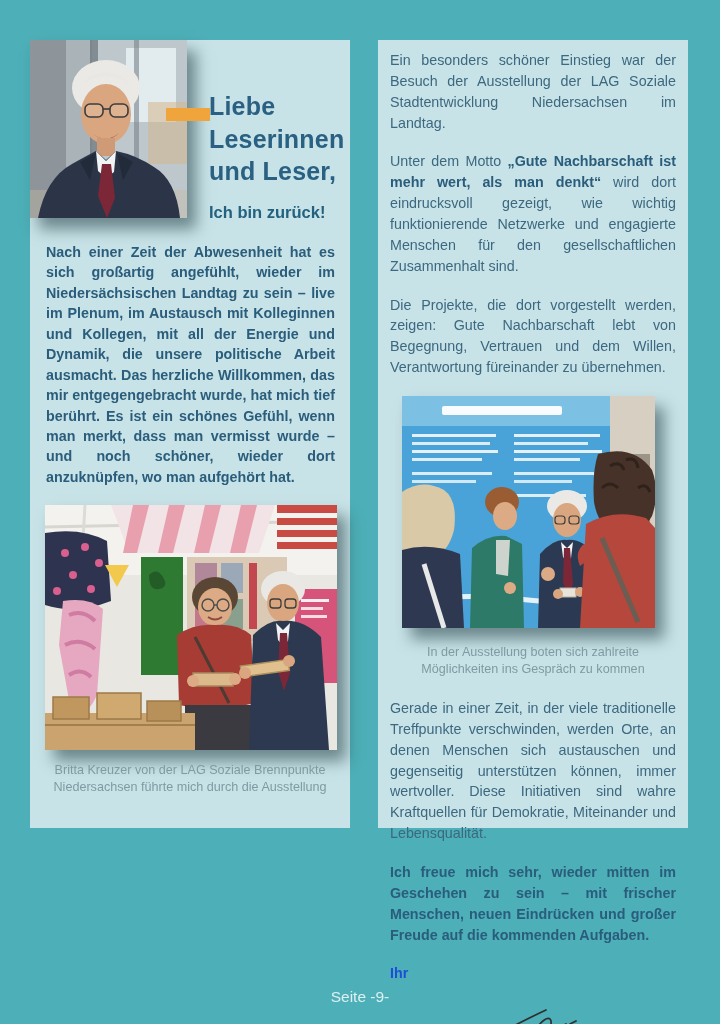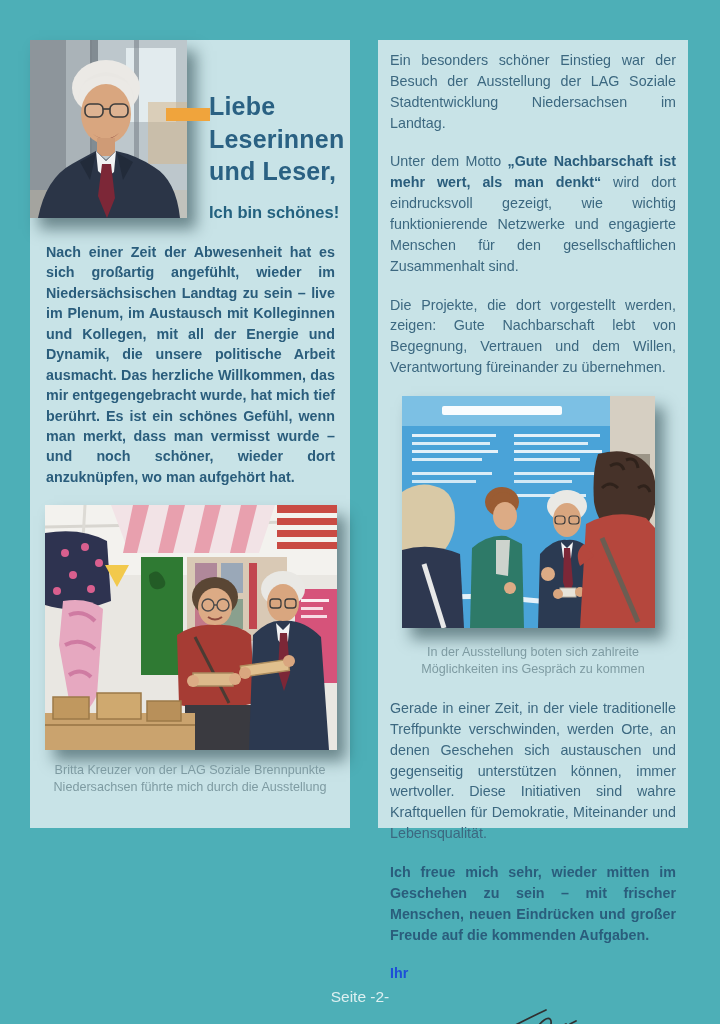--- a/index.html
+++ b/index.html
@@ -147,21 +147,21 @@
       </svg>
     </div>
 
     <div class="title-area">
       <div class="accent-bar"></div>
       <div class="page-title">
         <div>Liebe</div>
         <div>Leserinnen</div>
         <div>und Leser,</div>
       </div>
-      <div class="subtitle">Ich bin schönes!</div>
+      <div class="subtitle">Ich bin zurück!</div>
     </div>
 
     <div class="body-text">
       <p class="bold">Nach einer Zeit der Abwesenheit hat es sich großartig angefühlt, wieder im Niedersächsischen Landtag zu sein – live im Plenum, im Austausch mit Kolleginnen und Kollegen, mit all der Energie und Dynamik, die unsere politische Arbeit ausmacht. Das herzliche Willkommen, das mir entgegengebracht wurde, hat mich tief berührt. Es ist ein schönes Gefühl, wenn man merkt, dass man vermisst wurde – und noch schöner, wieder dort anzuknüpfen, wo man aufgehört hat.</p>
     </div>
 
     <div class="photo exhibition-photo">
       <svg viewBox="0 0 292 245" width="292" height="245">
         <rect width="292" height="245" fill="#e9e7e2"></rect>
         <rect width="292" height="70" fill="#f3f2ee"></rect>
@@ -315,32 +315,32 @@
           <line x1="200" y1="142" x2="236" y2="226" stroke="#6b5d52" stroke-width="5"></line>
           <path d="M178,170 Q172,156 182,148 L192,160 Z" fill="#b5473d"></path>
           <circle cx="146" cy="178" r="7" fill="#dcab85"></circle>
         </g>
       </svg>
     </div>
 
     <div class="caption right-caption">In der Ausstellung boten sich zahlreite Möglichkeiten ins Gespräch zu kommen</div>
 
     <div class="body-text">
-      <p>Gerade in einer Zeit, in der viele traditionelle Treffpunkte verschwinden, werden Orte, an denen Geschehen sich austauschen und gegenseitig unterstützen können, immer wertvoller. Diese Initiativen sind wahre Kraftquellen für Demokratie, Miteinander und Lebensqualität.</p>
+      <p>Gerade in einer Zeit, in der viele traditionelle Treffpunkte verschwinden, werden Orte, an denen Menschen sich austauschen und gegenseitig unterstützen können, immer wertvoller. Diese Initiativen sind wahre Kraftquellen für Demokratie, Miteinander und Lebensqualität.</p>
       <p class="bold">Ich freue mich sehr, wieder mitten im Geschehen zu sein – mit frischer Menschen, neuen Eindrücken und großer Freude auf die kommenden Aufgaben.</p>
       <p class="closing">Ihr</p>
     </div>
 
     <div class="signature-wrap">
       <svg viewBox="0 0 200 80" width="200" height="80">
         <g fill="none" stroke="#2f2f2f" stroke-width="1.7" stroke-linecap="round">
           <path d="M6,66 C40,46 84,22 114,8"></path>
           <path d="M12,58 C20,42 34,30 42,34 C36,46 28,58 38,53 C48,48 52,38 58,42 C62,45 66,42 70,36 C70,44 76,47 83,40"></path>
           <path d="M96,46 C104,16 124,8 118,26 C113,42 102,52 112,54 C122,56 128,44 134,46 C140,48 143,41 149,44 C155,47 159,40 165,44 C171,48 183,47 193,46"></path>
           <path d="M128,25 l6,-3 M138,22 l6,-3"></path>
         </g>
       </svg>
     </div>
 
   </div>
 
-  <div class="page-footer">Seite -2-</div>
+  <div class="page-footer">Seite -9-</div>
 </div>
 
 </body></html>

